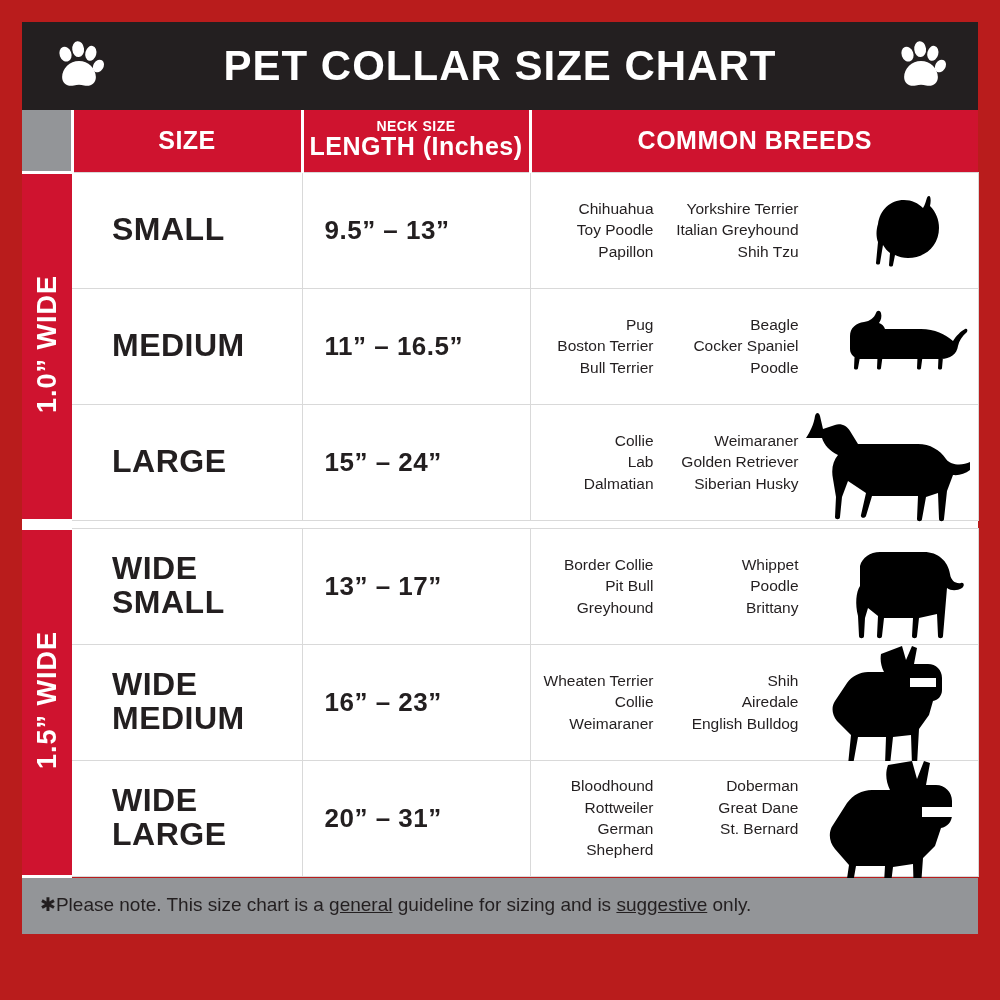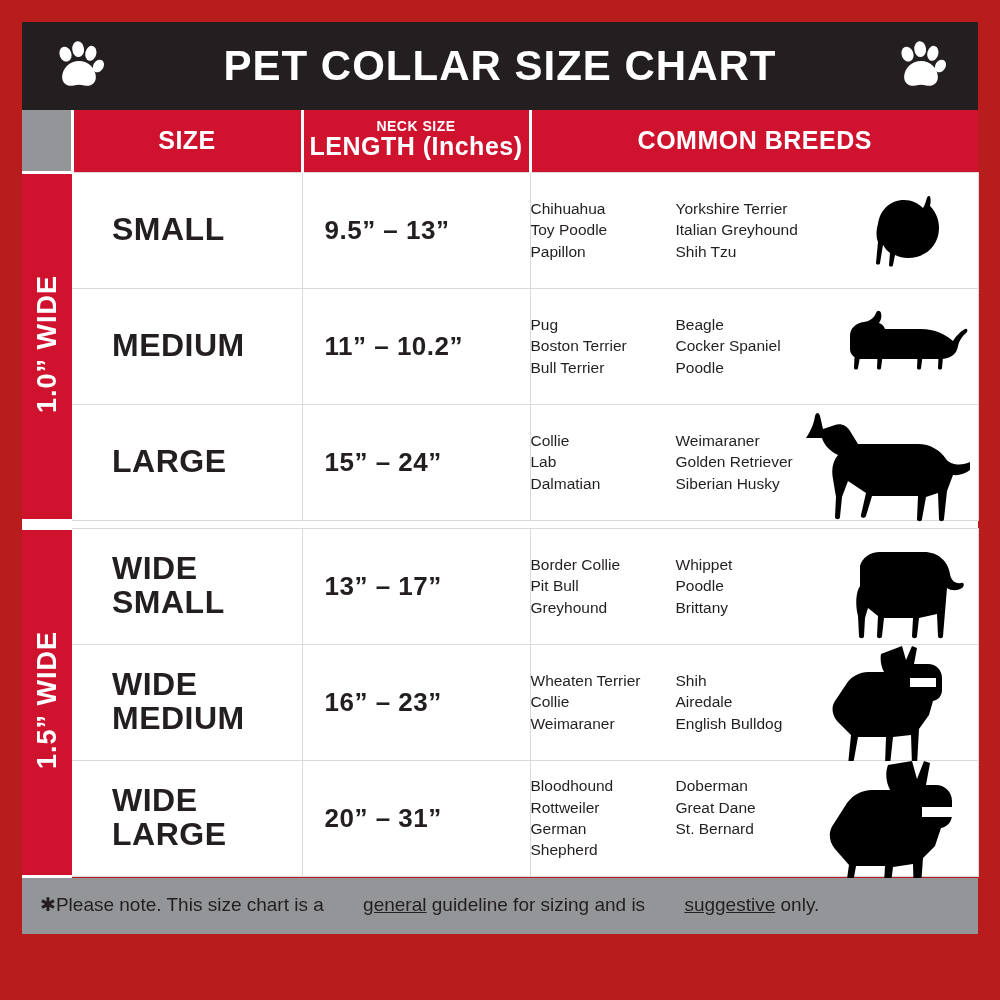--- a/index.html
+++ b/index.html
@@ -104,20 +104,21 @@
     letter-spacing:0.5px;
   }
   td.cell-breed { position:relative; padding:0 8px 0 26px; }
   .breeds {
     display:flex;
     gap:22px;
     font-size:15.5px;
     line-height:1.38;
     color:#231f20;
     width:268px;
+    text-align:right;
   }
   .breeds .col { width:128px; }
   .silhouette {
     position:absolute;
     right:8px;
     bottom:2px;
     width:150px;
     height:112px;
     pointer-events:none;
   }
@@ -129,21 +130,21 @@
     width:956px;
     background:#939598;
     color:#231f20;
     padding:14px 18px 16px 18px;
     font-size:19px;
     line-height:1.42;
     position:relative;
     margin-top:0;
   }
   .footer .star { font-size:19px; }
-  .u { text-decoration:underline;margin-left:34px; }
+  .u { text-decoration:underline; }
   .footer .line2 { display:block; }
 </style>
 </head>
 <body>
 
 <div class="chart">
 
   <div class="header">
     <svg class="paw left" viewBox="0 0 64 64">
       <ellipse cx="16" cy="18" rx="7" ry="9" fill="#fff" transform="rotate(-20 16 18)"></ellipse>
@@ -201,21 +202,21 @@
               <div>Shih Tzu</div>
             </div>
           </div>
           <svg class="silhouette" viewBox="0 0 150 112">
             <path fill="#000" d="M58 50c2-14 12-24 26-24 8 0 14 3 19 8 4-6 3-12 6-12 2 0 2 6 1 10 6 6 9 14 9 22 0 17-13 30-31 30-5 0-9-1-13-3l-2 10c0 2-4 2-4 0l1-12c-3-2-5-5-7-8l-3 18c0 2-4 2-4 0l2-21c-2-5-2-12 0-18z"></path>
           </svg>
         </td>
       </tr>
       <tr class="row">
         <td class="row-cell cell-size">MEDIUM</td>
-        <td class="row-cell cell-len">11” – 10.2”</td>
+        <td class="row-cell cell-len">11” – 16.5”</td>
         <td class="row-cell cell-breed">
           <div class="breeds">
             <div class="col">
               <div>Pug</div>
               <div>Boston Terrier</div>
               <div>Bull Terrier</div>
             </div>
             <div class="col">
               <div>Beagle</div>
               <div>Cocker Spaniel</div>

